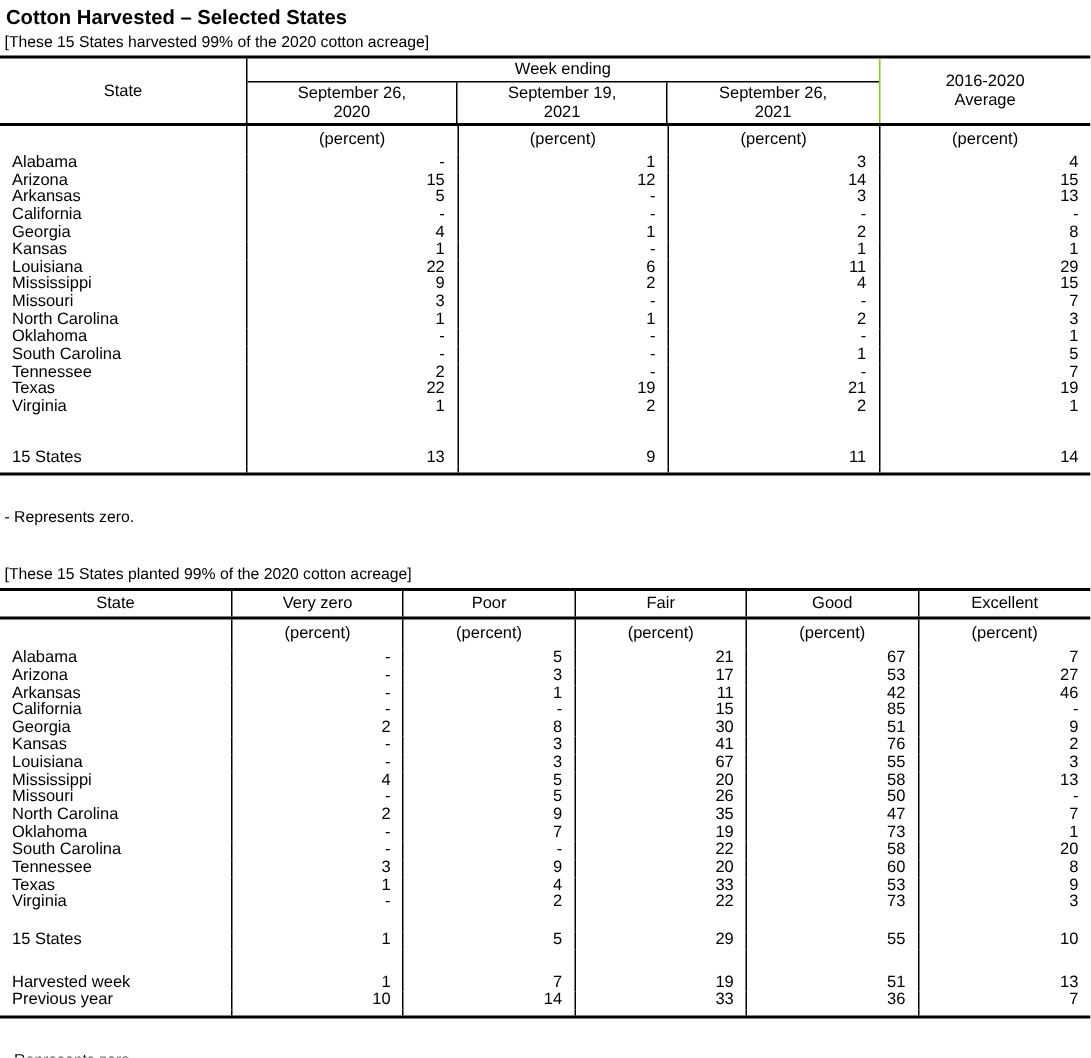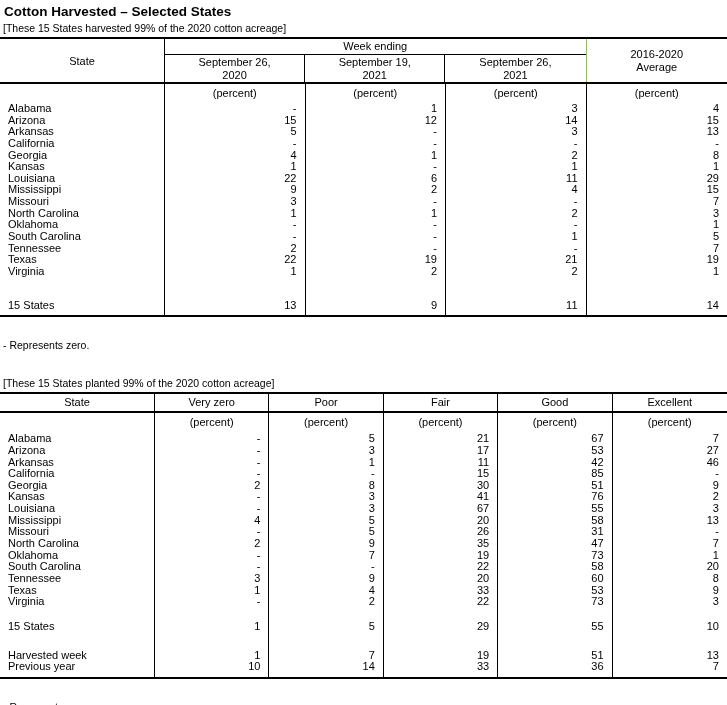--- a/index.html
+++ b/index.html
@@ -408,21 +408,21 @@
           <div class="cell num c5">13</div>
         </div>
         <div class="trow">
           <div class="cell c0 state-cell">
             <span class="state-name">Missouri</span>
             <span class="dots">..........................................................................................</span>
           </div>
           <div class="cell num c1">-</div>
           <div class="cell num c2">5</div>
           <div class="cell num c3">26</div>
-          <div class="cell num c4">31</div>
+          <div class="cell num c4">50</div>
           <div class="cell num c5">-</div>
         </div>
         <div class="trow">
           <div class="cell c0 state-cell">
             <span class="state-name">North Carolina</span>
             <span class="dots">..........................................................................................</span>
           </div>
           <div class="cell num c1">2</div>
           <div class="cell num c2">9</div>
           <div class="cell num c3">35</div>

